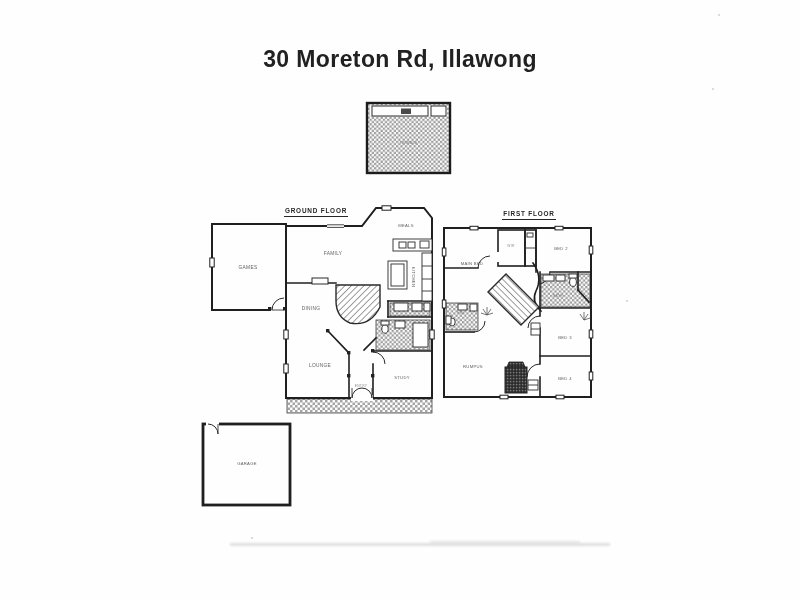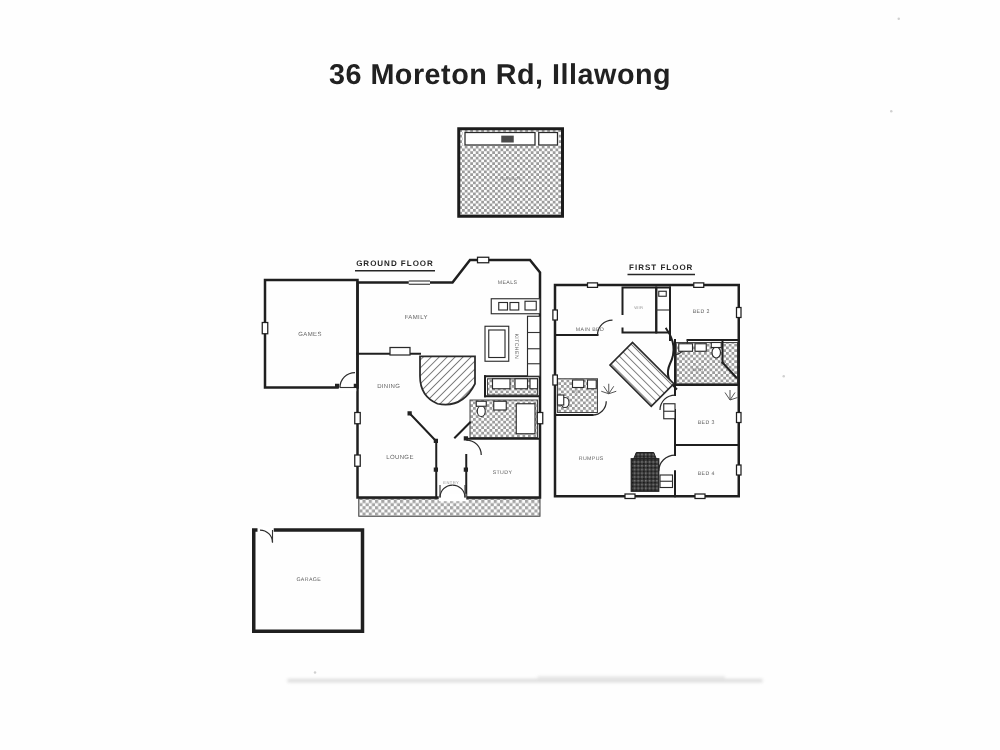--- a/index.html
+++ b/index.html
@@ -24,21 +24,21 @@
   .fix{stroke:#2a2a2a;stroke-width:.9;fill:#fff;}
   .jbw{fill:#fff;stroke:#1f1f1f;stroke-width:1;}
   .jbd{fill:#222;}
   .plant{stroke:#555;stroke-width:.8;fill:none;}
 </style>
 </head>
 <body>
 
 <div class="scan">
 
-  <div class="doc-title">36 Moreton Rd, Illawong</div>
+  <div class="doc-title">30 Moreton Rd, Illawong</div>
 
   <svg width="800" height="600" viewBox="0 0 800 600" style="position:absolute;left:0;top:0;">
     <defs>
       <pattern id="chk4" width="4.4" height="4.4" patternUnits="userSpaceOnUse">
         <rect width="4.4" height="4.4" fill="#fdfdfd"></rect>
         <rect width="2.2" height="2.2" fill="#9c9c9c"></rect>
         <rect x="2.2" y="2.2" width="2.2" height="2.2" fill="#9c9c9c"></rect>
       </pattern>
       <pattern id="chk5" width="5" height="5" patternUnits="userSpaceOnUse">
         <rect width="5" height="5" fill="#fdfdfd"></rect>

